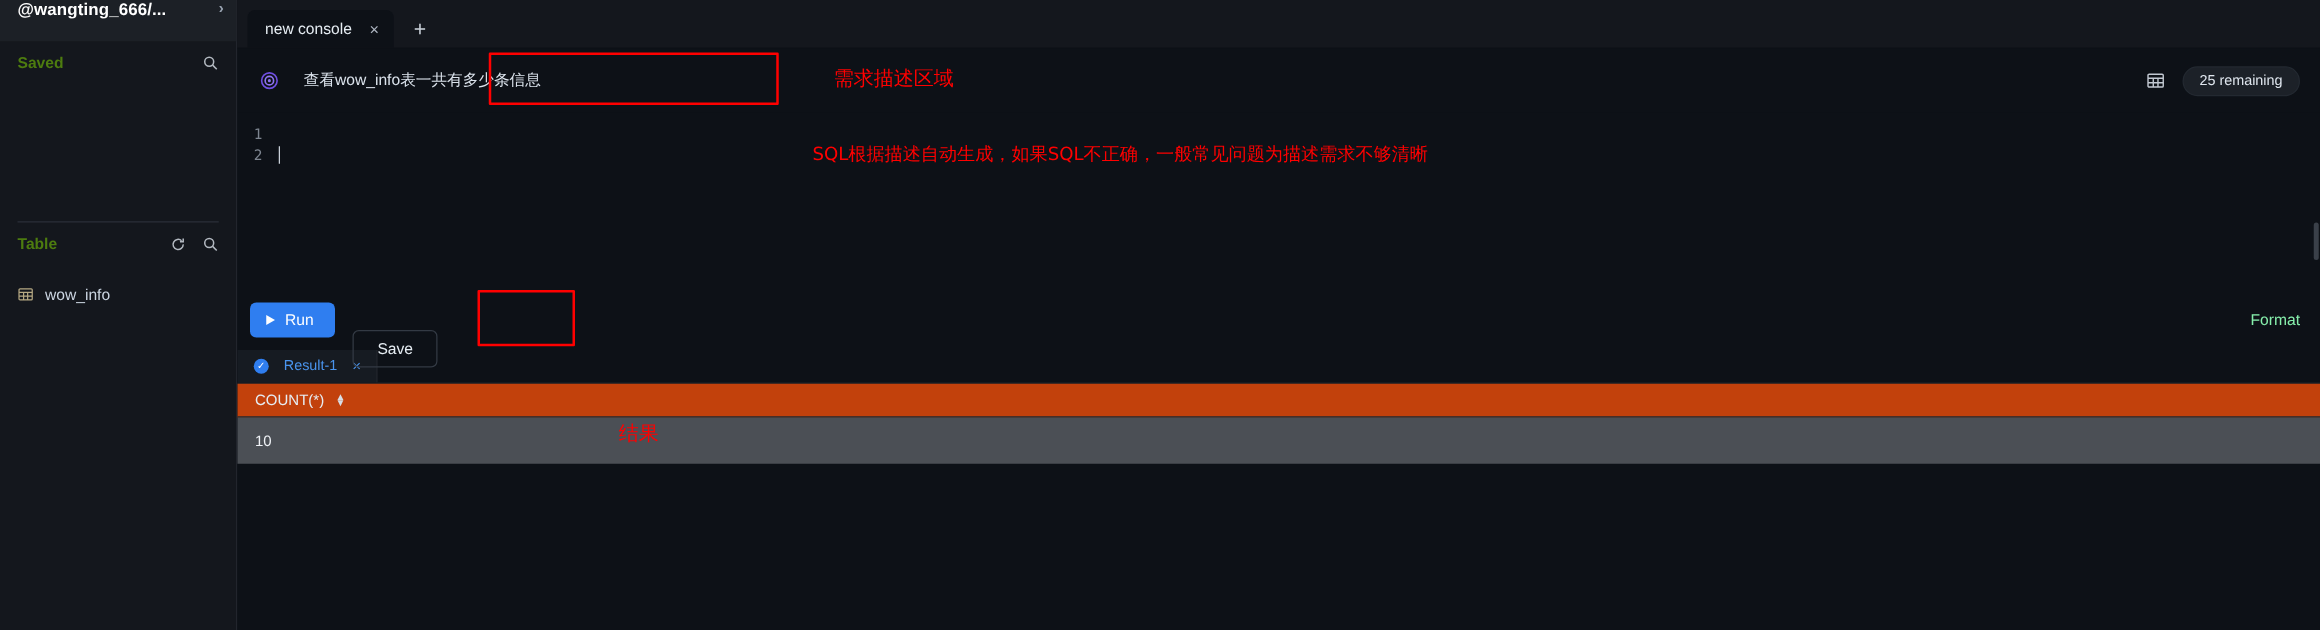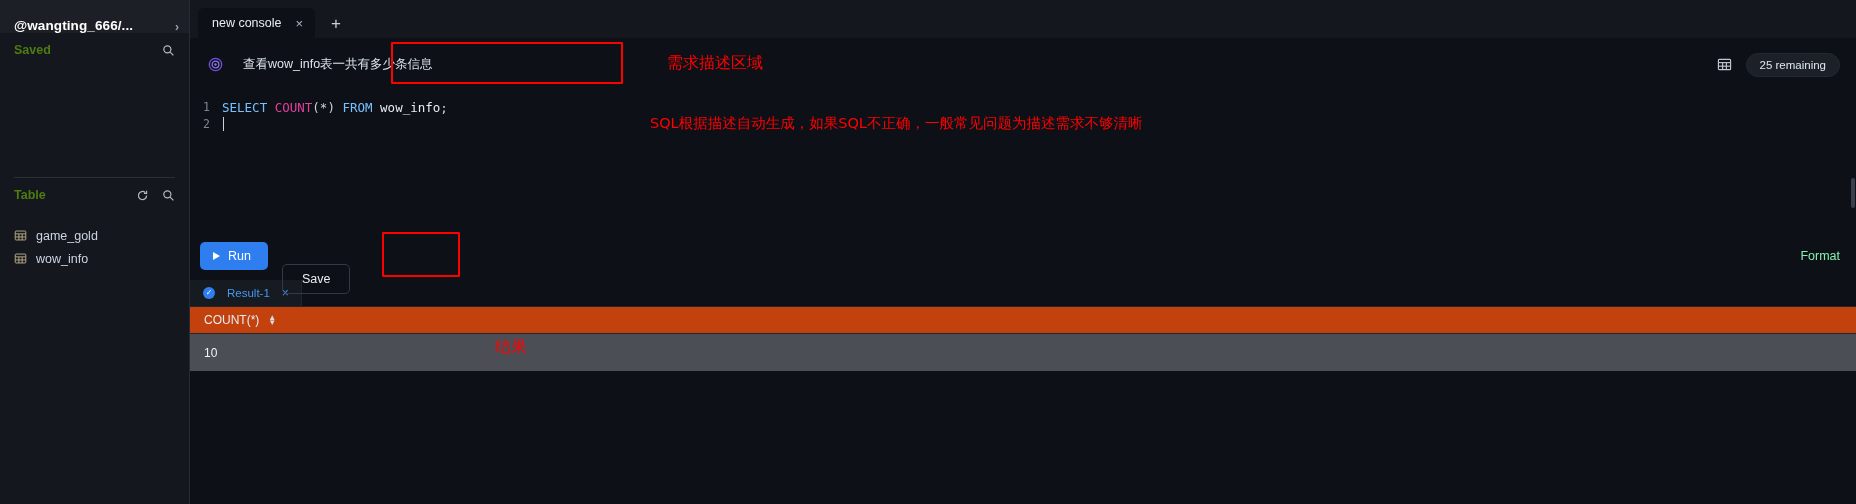--- a/index.html
+++ b/index.html
@@ -25,21 +25,21 @@
     height: 504px;
     background: #14171d;
     border-right: 1px solid #272b33;
     display: flex;
     flex-direction: column;
     position: relative;
   }
   .sidebar-top {
     height: 33px;
     display: flex;
-    align-items: flex-end;
+    align-items: flex-start;
     padding: 0 10px 0 14px;
     background: #1c2026;
     justify-content: space-between;
   }
   .workspace-name {
     font-size: 13.5px;
     font-weight: bold;
     color: #ffffff;
     letter-spacing: .1px;
     white-space: nowrap;
@@ -398,32 +398,20 @@
       <div class="table-item">
         <span class="tbl-icon">
           <svg viewBox="0 0 16 16" width="13" height="13" fill="none" stroke="#c8b98f" stroke-width="1.2">
             <rect x="1.5" y="2.5" width="13" height="11" rx="1"></rect>
             <line x1="1.5" y1="6" x2="14.5" y2="6"></line>
             <line x1="6" y1="6" x2="6" y2="13.5"></line>
             <line x1="10" y1="6" x2="10" y2="13.5"></line>
             <line x1="1.5" y1="9.8" x2="14.5" y2="9.8"></line>
           </svg>
         </span>
-        <span>game_gold</span>
-      </div>
-      <div class="table-item">
-        <span class="tbl-icon">
-          <svg viewBox="0 0 16 16" width="13" height="13" fill="none" stroke="#c8b98f" stroke-width="1.2">
-            <rect x="1.5" y="2.5" width="13" height="11" rx="1"></rect>
-            <line x1="1.5" y1="6" x2="14.5" y2="6"></line>
-            <line x1="6" y1="6" x2="6" y2="13.5"></line>
-            <line x1="10" y1="6" x2="10" y2="13.5"></line>
-            <line x1="1.5" y1="9.8" x2="14.5" y2="9.8"></line>
-          </svg>
-        </span>
         <span>wow_info</span>
       </div>
     </div>
 
   </aside>
 
   <section class="main">
 
     <div class="tabbar">
       <div class="tab">
@@ -455,21 +443,20 @@
             <line x1="1.5" y1="9.8" x2="14.5" y2="9.8"></line>
           </svg>
         </span>
         <span class="remaining-pill">25 remaining</span>
       </div>
     </div>
 
     <div class="editor">
       <div class="code-line">
         <span class="gutter">1</span>
-        <span><span class="kw">SELECT</span><span class="pun"> </span><span class="fn">COUNT</span><span class="pun">(*)</span><span class="pun"> </span><span class="kw">FROM</span><span class="pun"> </span><span class="idn">wow_info</span><span class="pun">;</span></span>
       </div>
       <div class="code-line">
         <span class="gutter">2</span>
         <span class="caret"></span>
       </div>
       <div class="vscroll"></div>
     </div>
 
     <div class="actionbar">
       <div class="actions-left">

